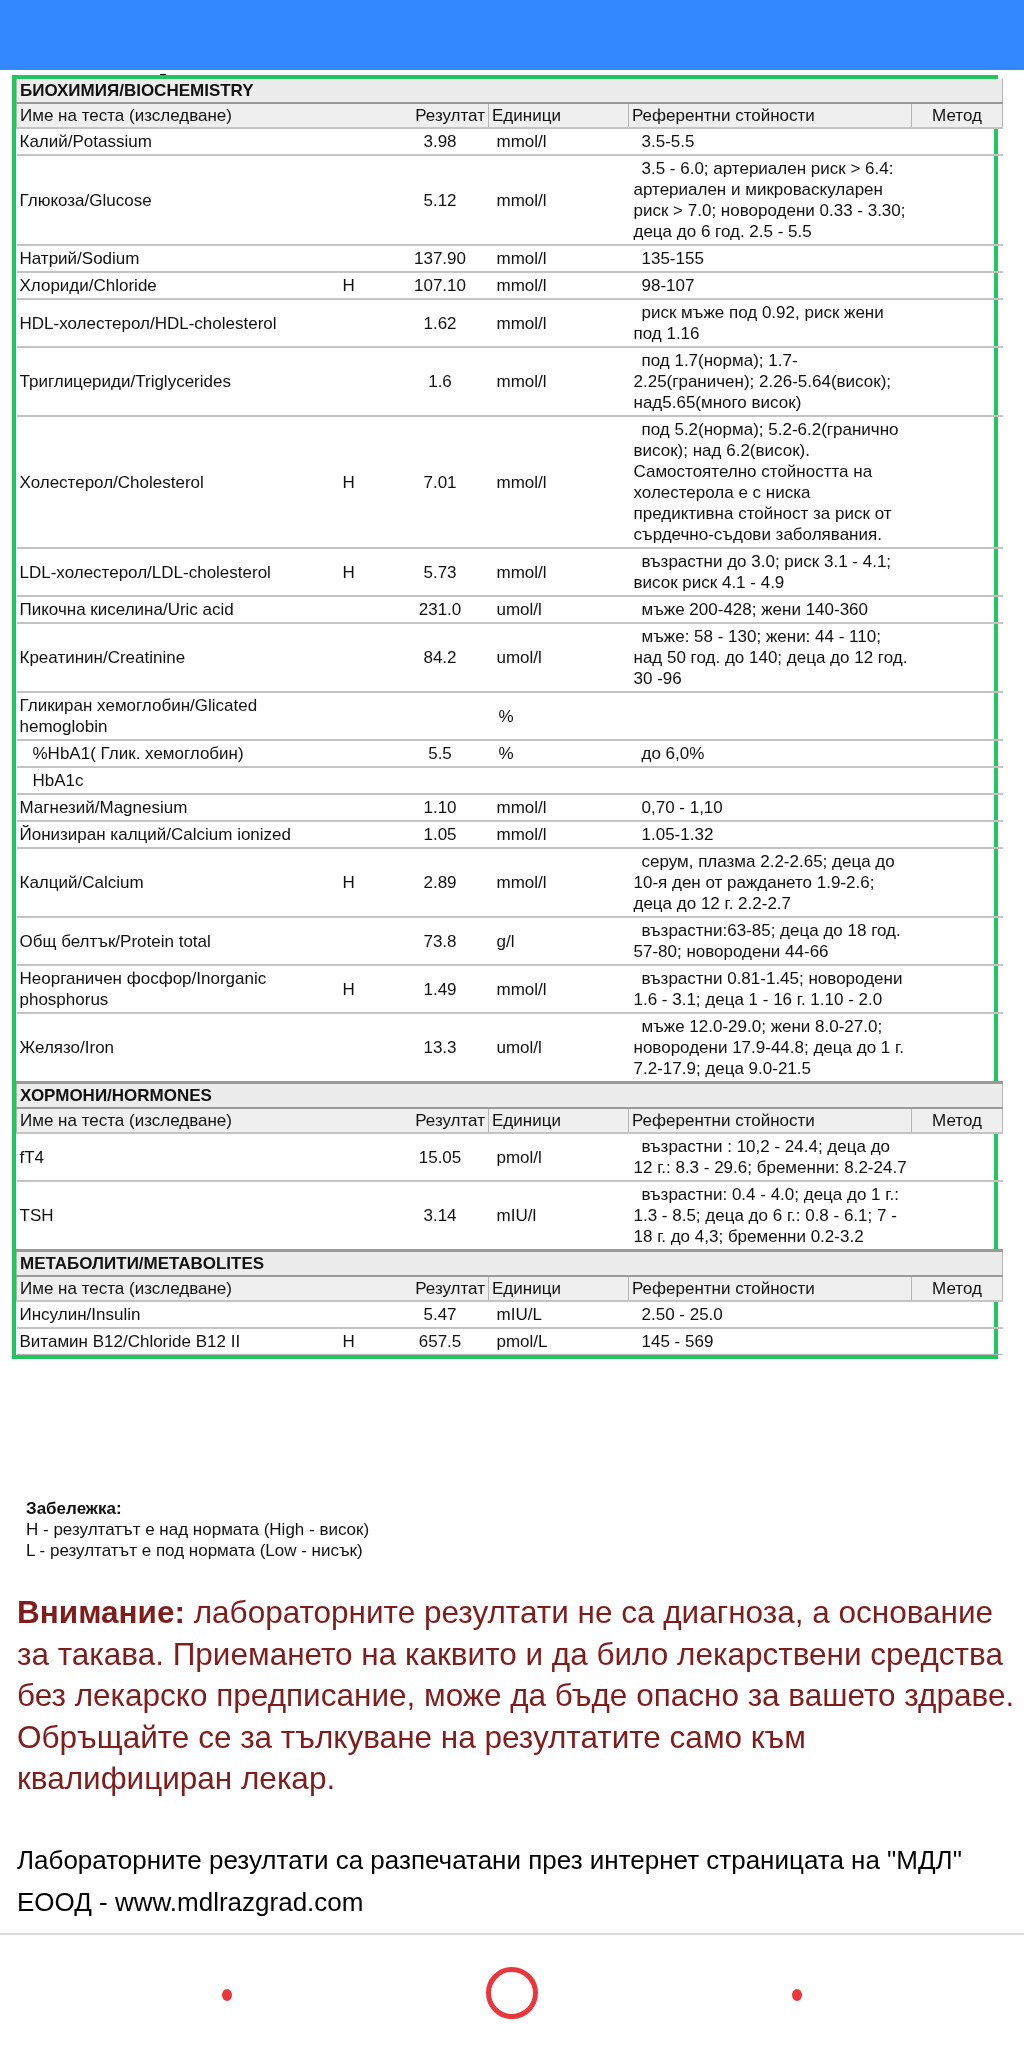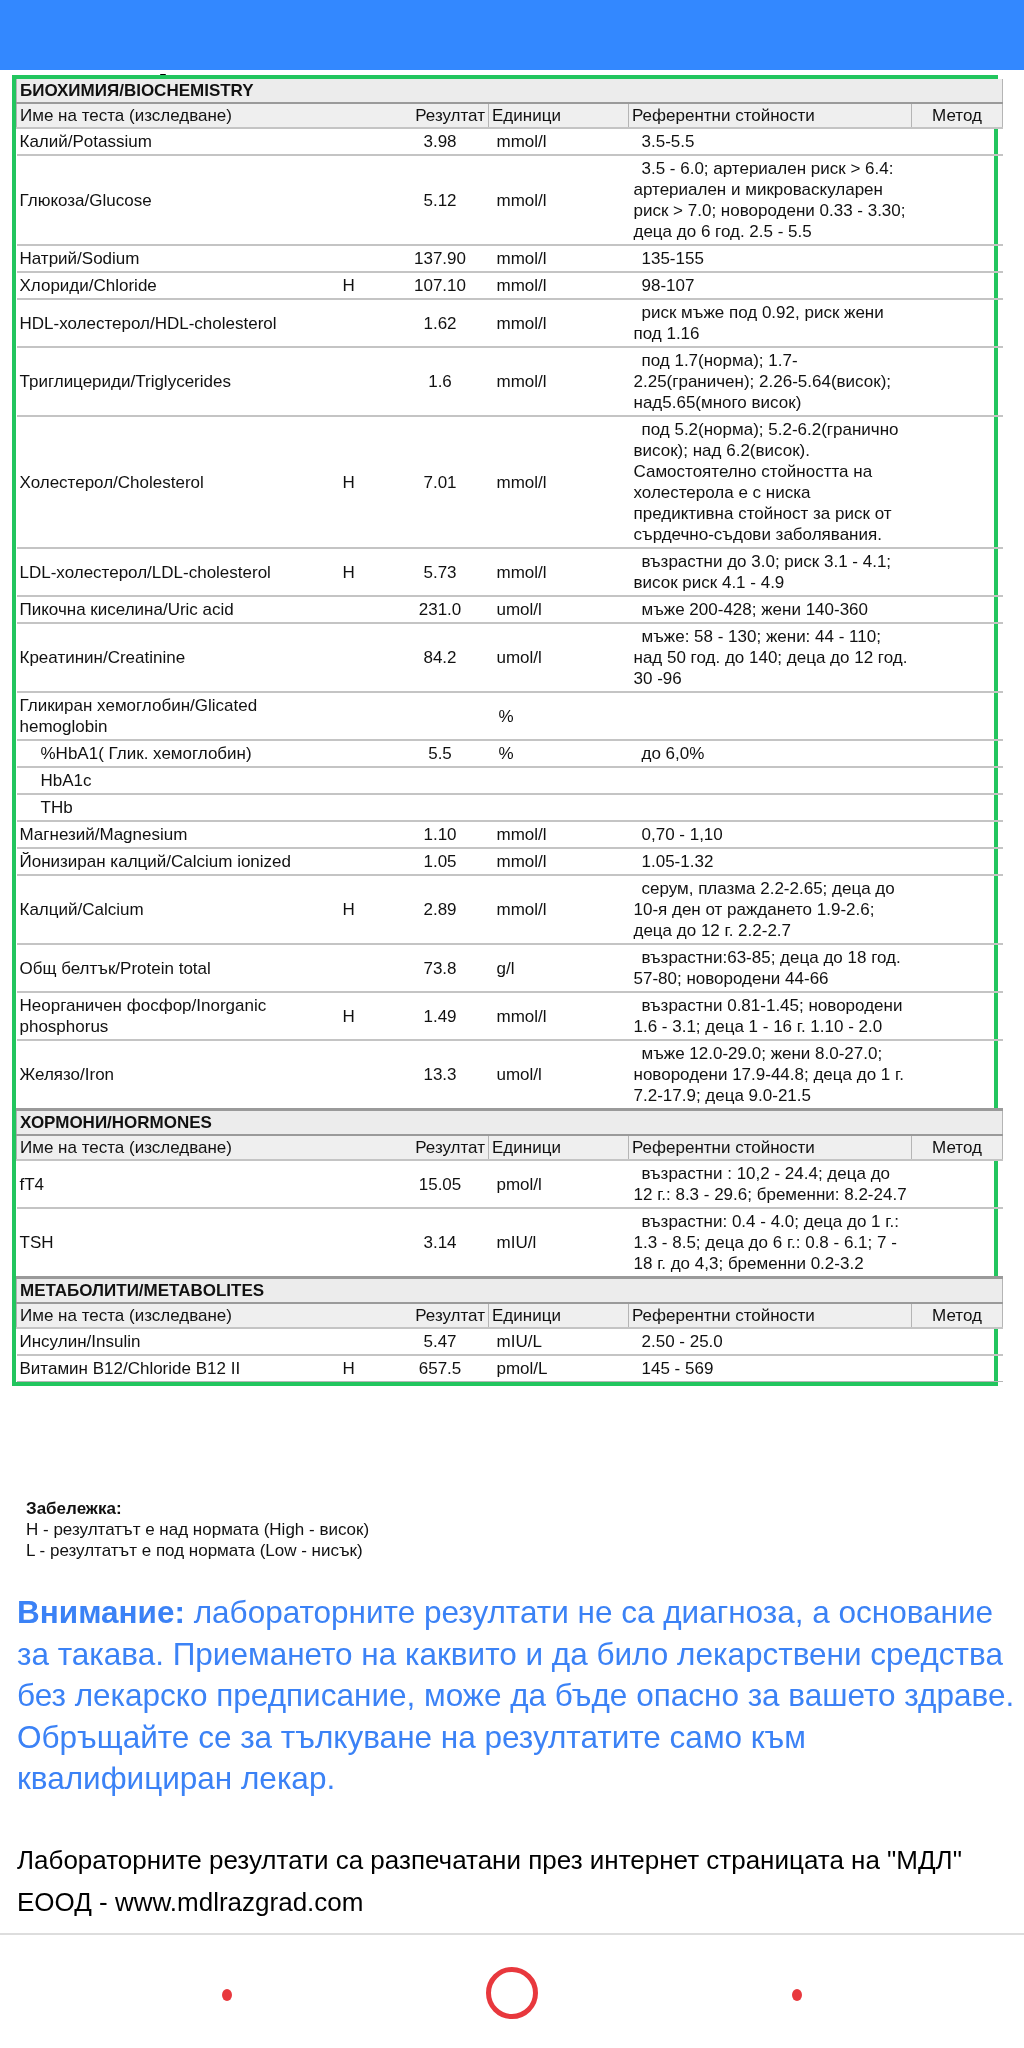--- a/index.html
+++ b/index.html
@@ -46,32 +46,32 @@
   tr.colhead td.name-h { border-right: none; }
   tr.colhead td.res-h { text-align: right; border-left: none; }
   tr.colhead td.method-h { text-align: center; }
 
   tr.row td { border-left: none; border-right: none; border-top: 2px solid #c4c4c4; }
   tr.row td.name { border-left: none; }
   td.res { text-align: center; padding-right: 5px !important; }
   td.flag { padding-left: 4px !important; }
   td.unit { padding-left: 8px !important; }
   td.ref { padding-left: 5px !important; }
-  tr.row.indent td.name { padding-left: 24px; }
+  tr.row.indent td.name { padding-left: 16px; }
   td.unit.pct { padding-left: 10px !important; }
 
   .notes {
     position: absolute; left: 26px; top: 1498px;
     font-size: 17px; line-height: 21px;
   }
   .notes .notes-title { font-weight: bold; }
 
   .warning {
     position: absolute; left: 17px; top: 1592px; width: 1000px;
-    font-size: 31.5px; line-height: 41.5px; color: #3b82f6;
+    font-size: 31.5px; line-height: 41.5px; color: #7f1d1d;
   }
   .warning b { font-weight: bold; }
   .printed {
     position: absolute; left: 17px; top: 1840px; width: 1000px;
     font-size: 26px; line-height: 41.5px; color: #000;
   }
 
   .navbar {
     position: absolute; left: 0; top: 1933px; width: 1024px; height: 115px;
     border-top: 2px solid #dddddd; background: #fff;
@@ -212,28 +212,20 @@
           <td class="method"></td>
         </tr>
         <tr class="row indent">
           <td class="name">HbA1c</td>
           <td class="flag"></td>
           <td class="res"></td>
           <td class="unit"></td>
           <td class="ref"></td>
           <td class="method"></td>
         </tr>
-        <tr class="row indent">
-          <td class="name">THb</td>
-          <td class="flag"></td>
-          <td class="res"></td>
-          <td class="unit"></td>
-          <td class="ref"></td>
-          <td class="method"></td>
-        </tr>
         <tr class="row">
           <td class="name">Магнезий/Magnesium</td>
           <td class="flag"></td>
           <td class="res">1.10</td>
           <td class="unit">mmol/l</td>
           <td class="ref" style="text-indent: 8px;">0,70 - 1,10</td>
           <td class="method"></td>
         </tr>
         <tr class="row">
           <td class="name">Йонизиран калций/Calcium ionized</td>

